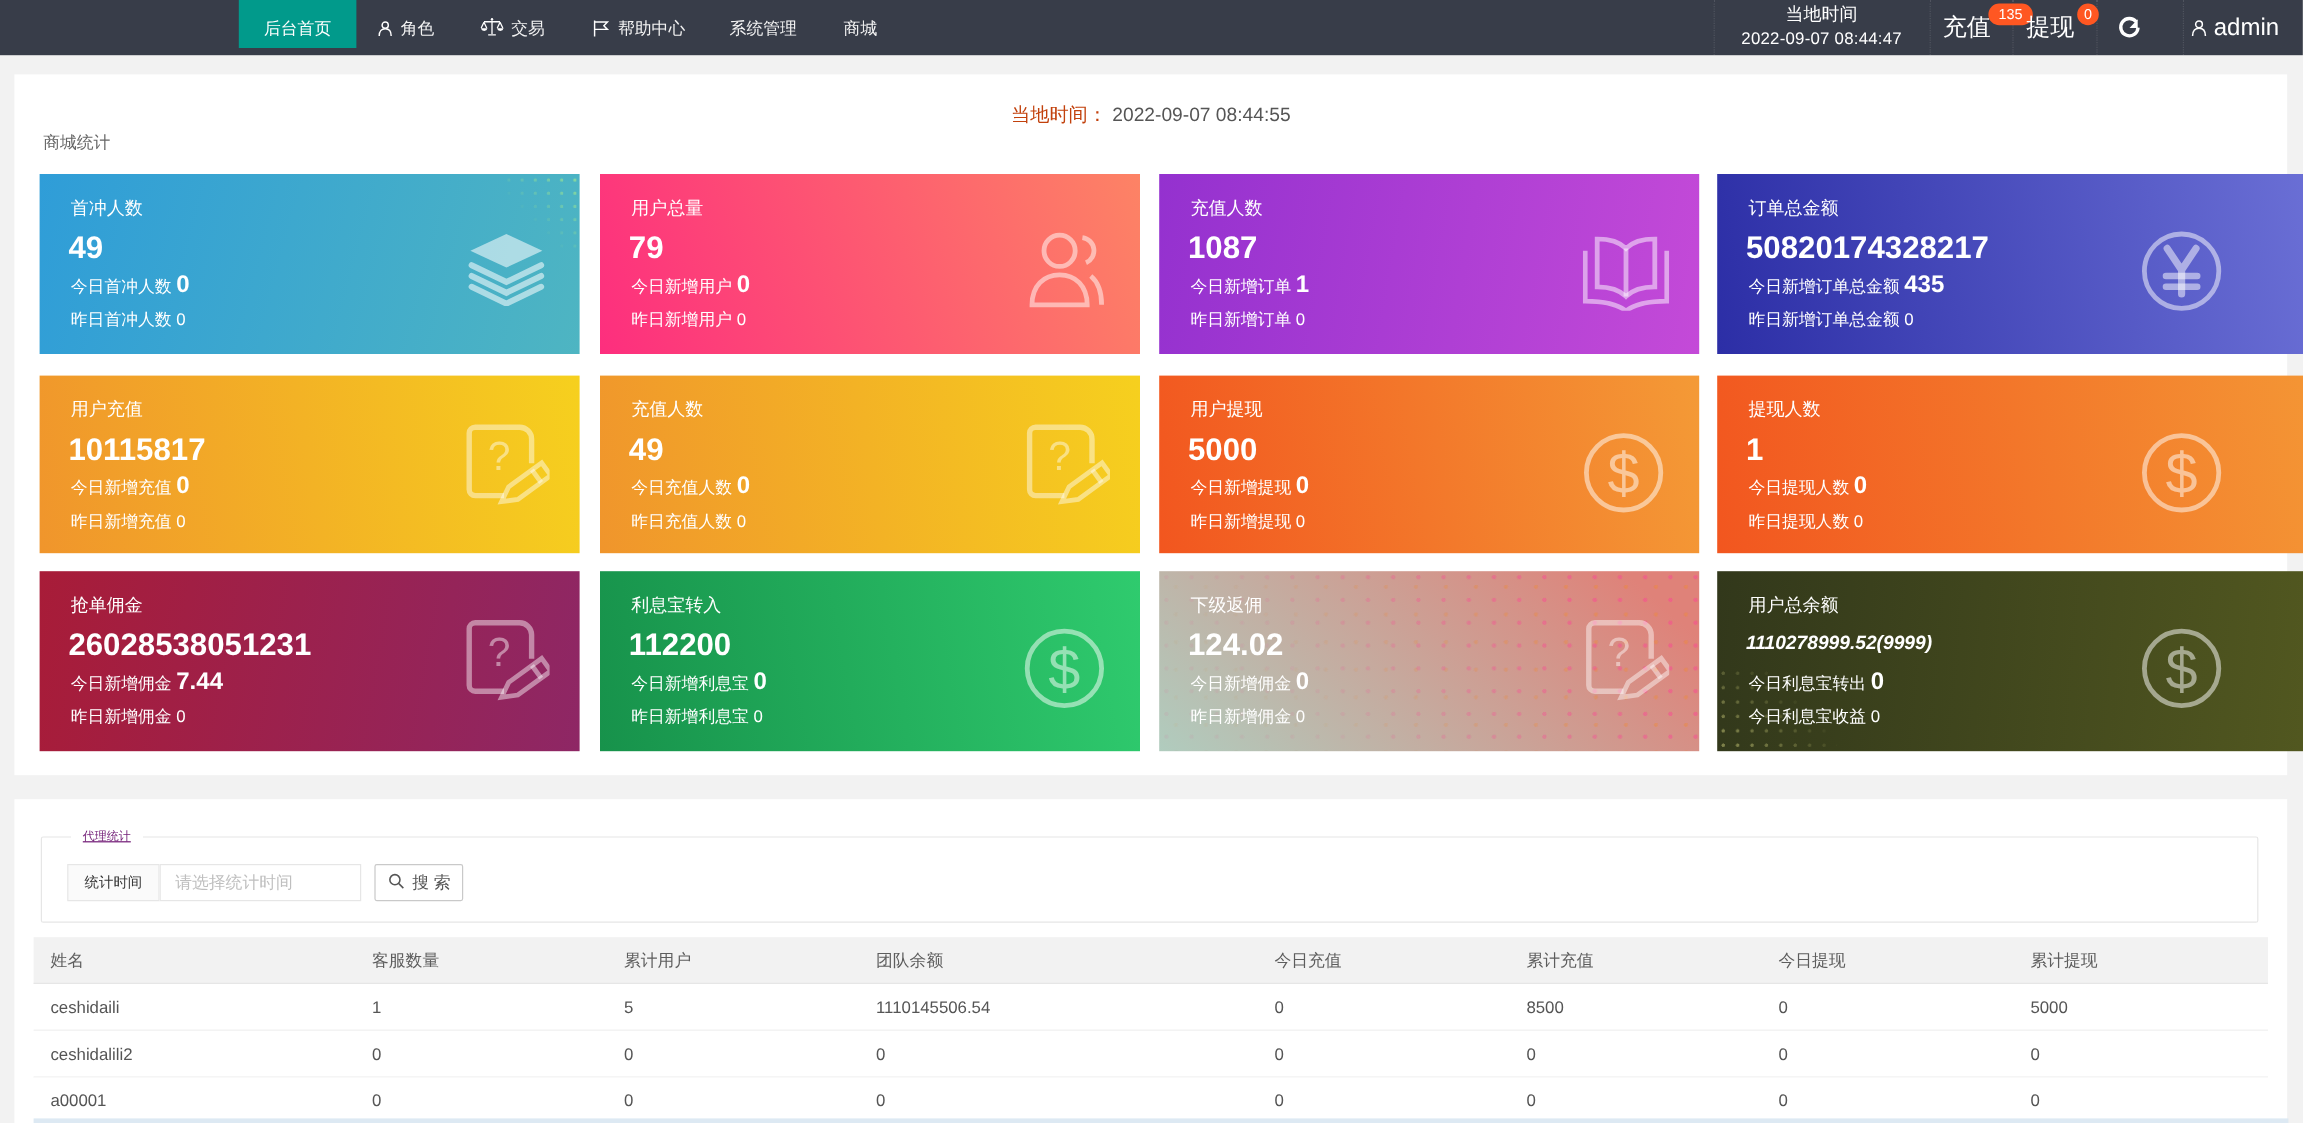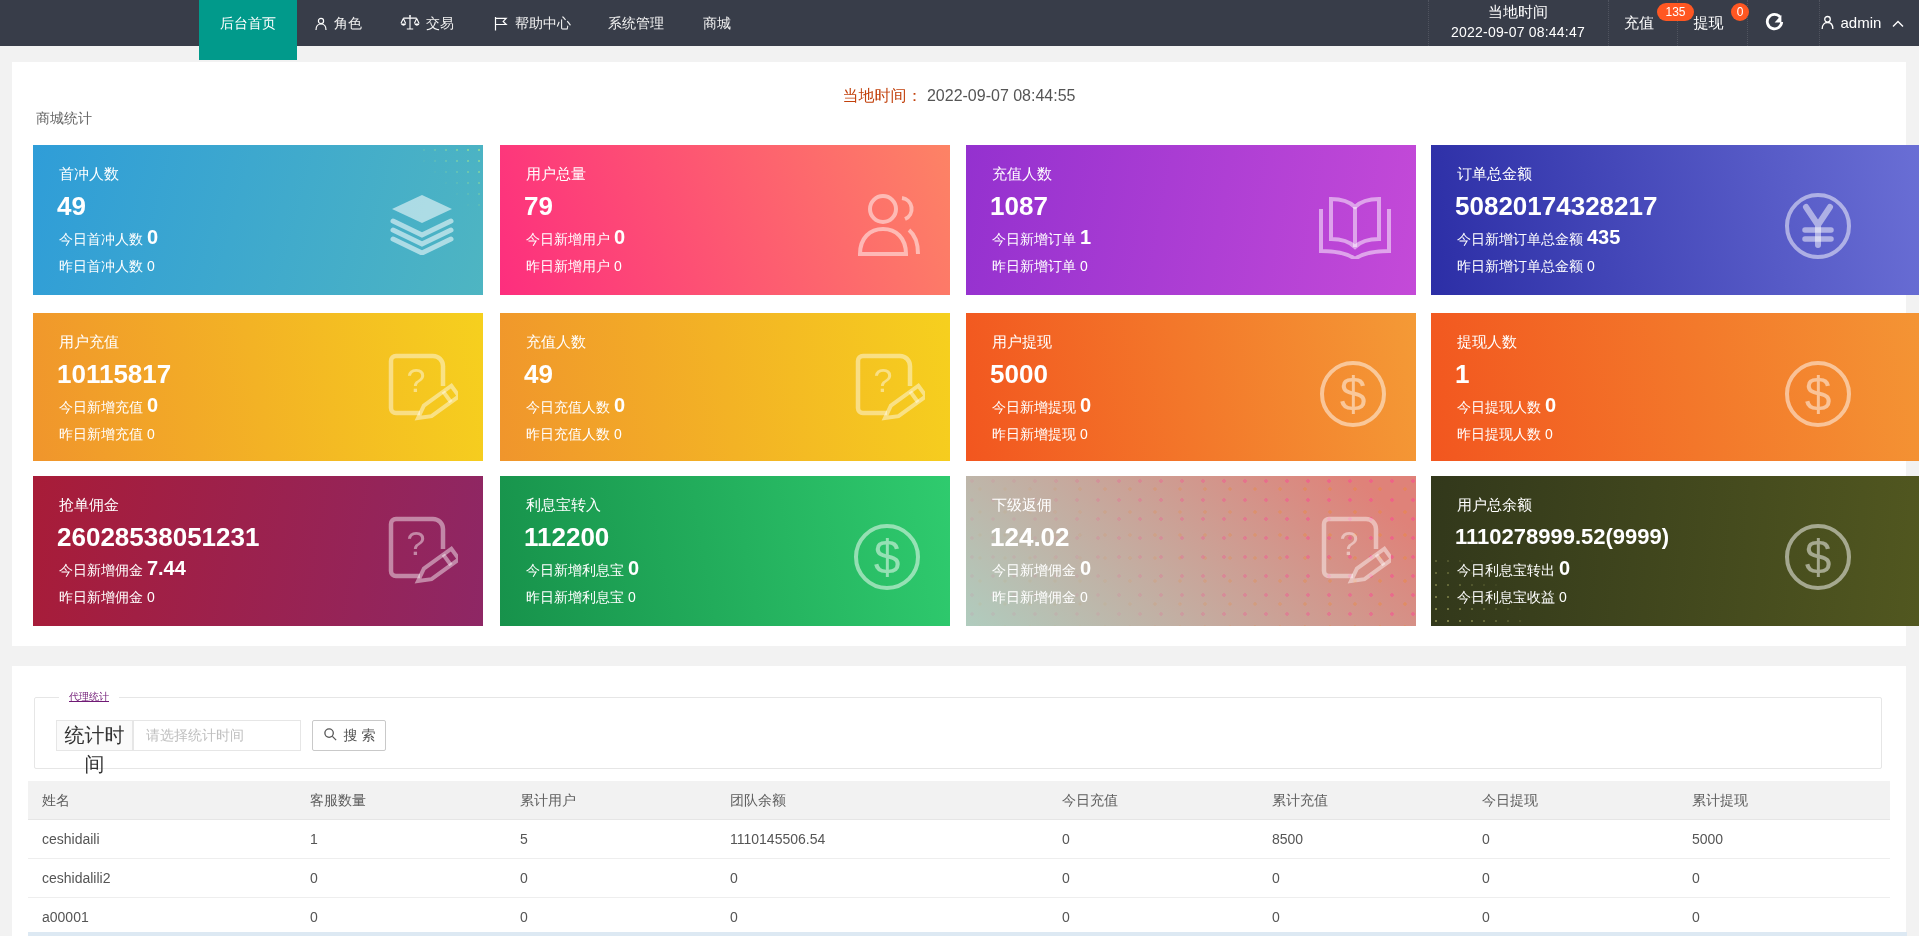--- a/index.html
+++ b/index.html
@@ -3,27 +3,27 @@
 <meta charset="utf-8">
 <style>
   * { margin:0; padding:0; box-sizing:border-box; }
   html,body { width:1919px; height:936px; overflow:hidden; background:#f2f2f2;
     font-family:"Liberation Sans", sans-serif; }
   
   #nav { position:absolute; left:0; top:0; width:1919px; height:46px; background:#383d49; color:#fff; }
   #brand { position:absolute; left:2px; top:0; height:46px; line-height:46px; font-size:19px; color:#fff; white-space:nowrap; }
   .mitem { position:absolute; top:0; height:46px; line-height:46px; font-size:14px; color:#f3f3f3; }
   .mitem svg { vertical-align:-3px; margin-right:6px; }
-  #tab-home { position:absolute; left:199px; top:0; width:98px; height:60px; background:#019a8b; color:#fff;
+  #tab-home { position:absolute; left:199px; top:0; width:98px; height:40px; background:#019a8b; color:#fff;
      text-align:center; line-height:46px; font-size:14px; }
   .sep { position:absolute; top:0; height:46px; border-left:1px dotted rgba(255,255,255,0.12); }
   #timeblock { position:absolute; left:1428px; top:0; width:180px; height:46px; text-align:center; }
   #timeblock .t1 { font-size:15px; margin-top:3px; }
   #timeblock .t2 { font-size:14px; margin-top:2px; letter-spacing:0.2px; }
-  .navlink { position:absolute; top:0; height:62px; line-height:46px; text-align:center; font-size:15px; color:#fff; }
+  .navlink { position:absolute; top:0; height:62px; line-height:46px; text-align:center; font-size:20px; color:#fff; }
   .badge { position:absolute; background:#ff5722; color:#fff; font-size:12px; border-radius:9px; height:18px;
      line-height:18px; text-align:center; top:3px; }
   
   #panel1 { position:absolute; left:12px; top:62px; width:1894px; height:584px; background:#fff; }
   #panel2 { position:absolute; left:12px; top:666px; width:1894px; height:270px; background:#fff; }
   #ptime { position:absolute; left:0; top:24px; width:1894px; text-align:center; font-size:16px; color:#555; }
   #ptime .lbl { color:#c2410c; }
   #stitle { position:absolute; left:24px; top:48px; font-size:14px; color:#666; }
   
   .card { position:absolute; width:450px; color:#fff; overflow:hidden; }
@@ -44,21 +44,21 @@
   #cd1 { background:linear-gradient(105deg,#2f9dd8,#4eb5c2); }
   #cd2 { background:linear-gradient(70deg,#fd2e7e,#fd8365); }
   #cd3 { background:linear-gradient(100deg,#9431cf,#c44ad8); }
   #cd4 { background:linear-gradient(80deg,#2c2ea6,#6f74d9); }
   #cd5, #cd6 { background:linear-gradient(80deg,#f0952c,#f6d01e); }
   #cd7, #cd8 { background:linear-gradient(80deg,#f2561f,#f49a36); }
   #cd9 { background:linear-gradient(100deg,#a81c38,#8e2765); }
   #cd10 { background:linear-gradient(80deg,#17924b,#2fcb6e); }
   #cd11 { background:linear-gradient(42deg,#b0ccbe 0%,#df8279 90%); }
   #cd12 { background:linear-gradient(95deg,#32381b,#545a20); }
-  #cd12 .n { font-size:22px; top:45px; }
+  #cd12 .n { font-size:16px; top:45px;font-style:italic; }
   .dots { position:absolute; pointer-events:none; }
   #cd1 .dots { right:0; top:0; width:64px; height:62px;
     background:radial-gradient(circle 2.2px at 5px 5px, rgba(150,225,150,0.75) 60%, transparent 70%);
     background-size:11px 11px;
     -webkit-mask-image:linear-gradient(225deg, #000 10%, transparent 65%); }
   #cd11 .dots { left:0; top:0; width:451px; height:150px;
     background:
       radial-gradient(circle 2.6px at 6px 5px, rgba(253,70,150,0.28) 60%, transparent 72%),
       radial-gradient(circle 2.5px at 14px 13px, rgba(242,140,50,0.22) 60%, transparent 72%);
     background-size:21px 19px, 25px 23px;
@@ -68,21 +68,21 @@
     background-size:13px 12px;
     -webkit-mask-image:linear-gradient(45deg, #000 15%, transparent 70%); }
   #cd12 .dots { left:0; bottom:0; width:100px; height:70px;
     background:radial-gradient(circle 2.2px at 5px 5px, rgba(215,215,130,0.45) 60%, transparent 72%);
     background-size:12px 12px;
     -webkit-mask-image:linear-gradient(45deg, #000 15%, transparent 70%); }
   
   #fs { position:absolute; left:22px; top:24px; width:1848px; height:79px; border:1px solid #e6e6e6; border-radius:2px; }
   #fs legend { margin-left:24px; padding:0 10px; font-size:10px; color:#701a75;text-decoration:underline; }
   .flabel { position:absolute; width:77px; height:31px; border:1px solid #e6e6e6;
-    background:#fafafa; font-size:20px; color:#333; text-align:center; line-height:29px; }
+    background:#fafafa; font-size:12px; color:#333; text-align:center; line-height:29px; }
   .finput { position:absolute; width:168px; height:31px; border:1px solid #e6e6e6;
     background:#fff; font-size:14px; color:#bfbfbf; line-height:29px; padding-left:12px; }
   .fbtn { position:absolute; width:74px; height:31px; border:1px solid #c9c9c9;
     background:#fff; border-radius:2px; font-size:14px; color:#555; text-align:center; line-height:29px; }
   
   #tbl { position:absolute; left:16px; top:115px; width:1862px; font-size:14px; color:#555; }
   .thead { position:relative; height:39px; background:#f2f2f2; border-bottom:1px solid #e6e6e6; color:#5d5d5d; }
   .trow { position:relative; height:39px; border-bottom:1px solid #eee; background:#fff; }
   .cell { position:absolute; top:0; height:39px; line-height:39px; white-space:nowrap; }
   .x0{left:14px}.x1{left:282px}.x2{left:492px}.x3{left:702px}.x4{left:1034px}.x5{left:1244px}.x6{left:1454px}.x7{left:1664px}

